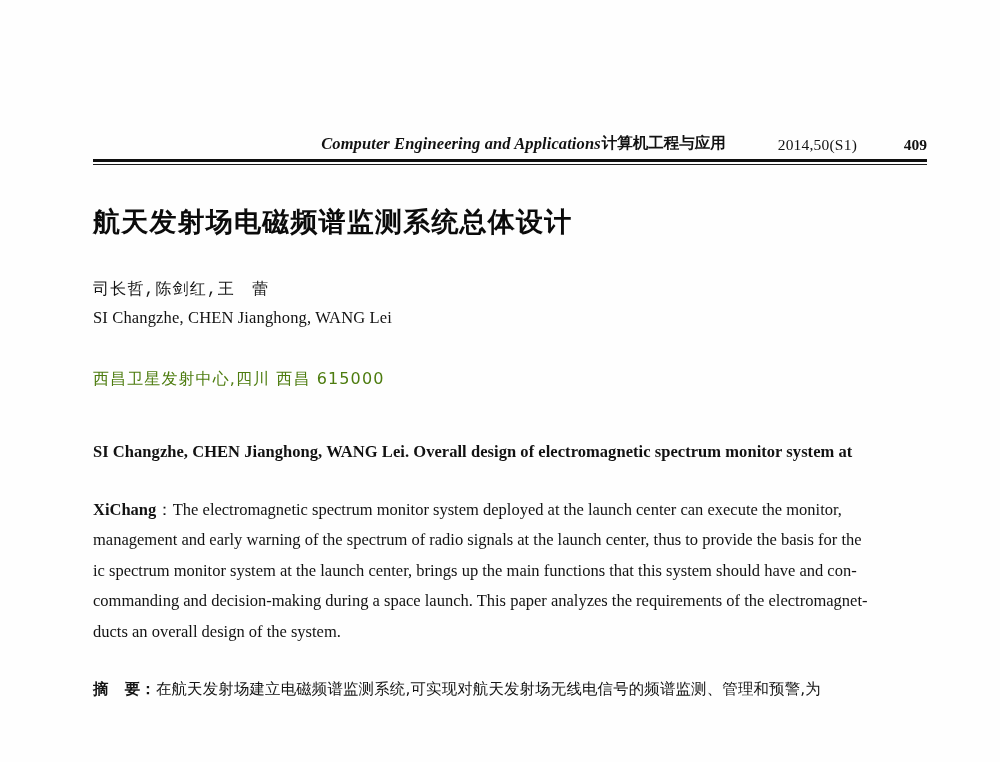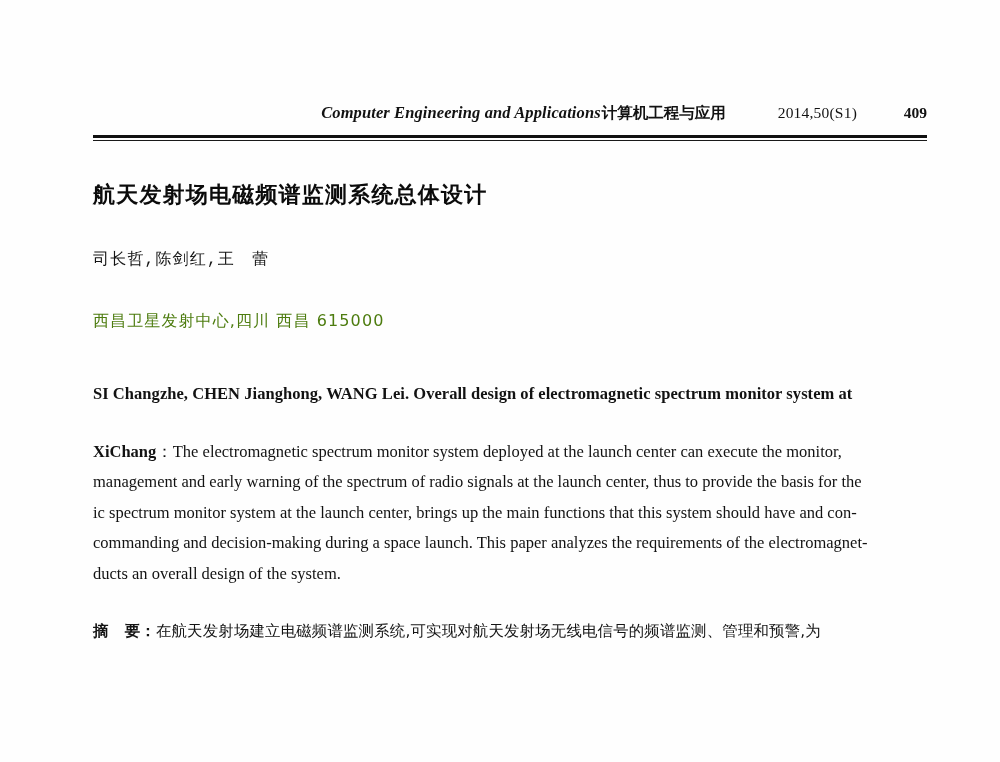--- a/index.html
+++ b/index.html
@@ -29,23 +29,24 @@
     top: 0;
     width: 834px;
   }
 
   
   .runhead {
     position: relative;
     height: 34px;
     padding-top: 96px;
     display: flex;
-    align-items: center;
+    align-items: flex-end;
     justify-content: flex-end;
     white-space: nowrap;
+    margin-top: 24px;
   }
   .runhead-journal-en {
     font-family: "Liberation Serif", "DejaVu Serif", serif;
     font-style: italic;
     font-weight: 600;
     font-size: 16.5px;
     letter-spacing: .1px;
   }
   .runhead-journal-cn {
     font-family: "DejaVu Sans", "Liberation Sans", sans-serif;
@@ -83,21 +84,21 @@
     width: 834px;
     height: 1.2px;
     background: #1a1a1a;
   }
 
   
   .article-title {
     margin-top: 38px;
     font-family: "DejaVu Sans", "Liberation Sans", sans-serif;
     font-weight: 700;
-    font-size: 22px;
+    font-size: 27px;
     letter-spacing: 1.2px;
     line-height: 1.25;
     color: #0b0b0b;
   }
 
   
   .authors-cn {
     margin-top: 40px;
     font-family: Liberation Mono, monospace;
     font-size: 16px;
@@ -182,20 +183,21 @@
     </div>
 
     <div class="rules">
       <div class="rule-thick"></div>
       <div class="rule-thin"></div>
     </div>
 
     <h1 class="article-title">航天发射场电磁频谱监测系统总体设计</h1>
 
     <div class="authors-cn">司长哲,陈剑红,王　蕾</div>
+    <div class="authors-en">SI Changzhe, CHEN Jianghong, WANG Lei</div>
 
     <div class="affil-cn">西昌卫星发射中心,四川 西昌 615000</div>
 
     <div class="citation">
       <span class="ln">SI Changzhe, CHEN Jianghong, WANG Lei. Overall design of electromagnetic spectrum monitor system at</span>
     </div>
 
     <div class="abstract">
       <span class="ln"><span class="lbl-bold">XiChang</span><span>：</span><span>The electromagnetic spectrum monitor system deployed at the launch center can execute the monitor,</span></span>
       <span class="ln">management and early warning of the spectrum of radio signals at the launch center, thus to provide the basis for the</span>

